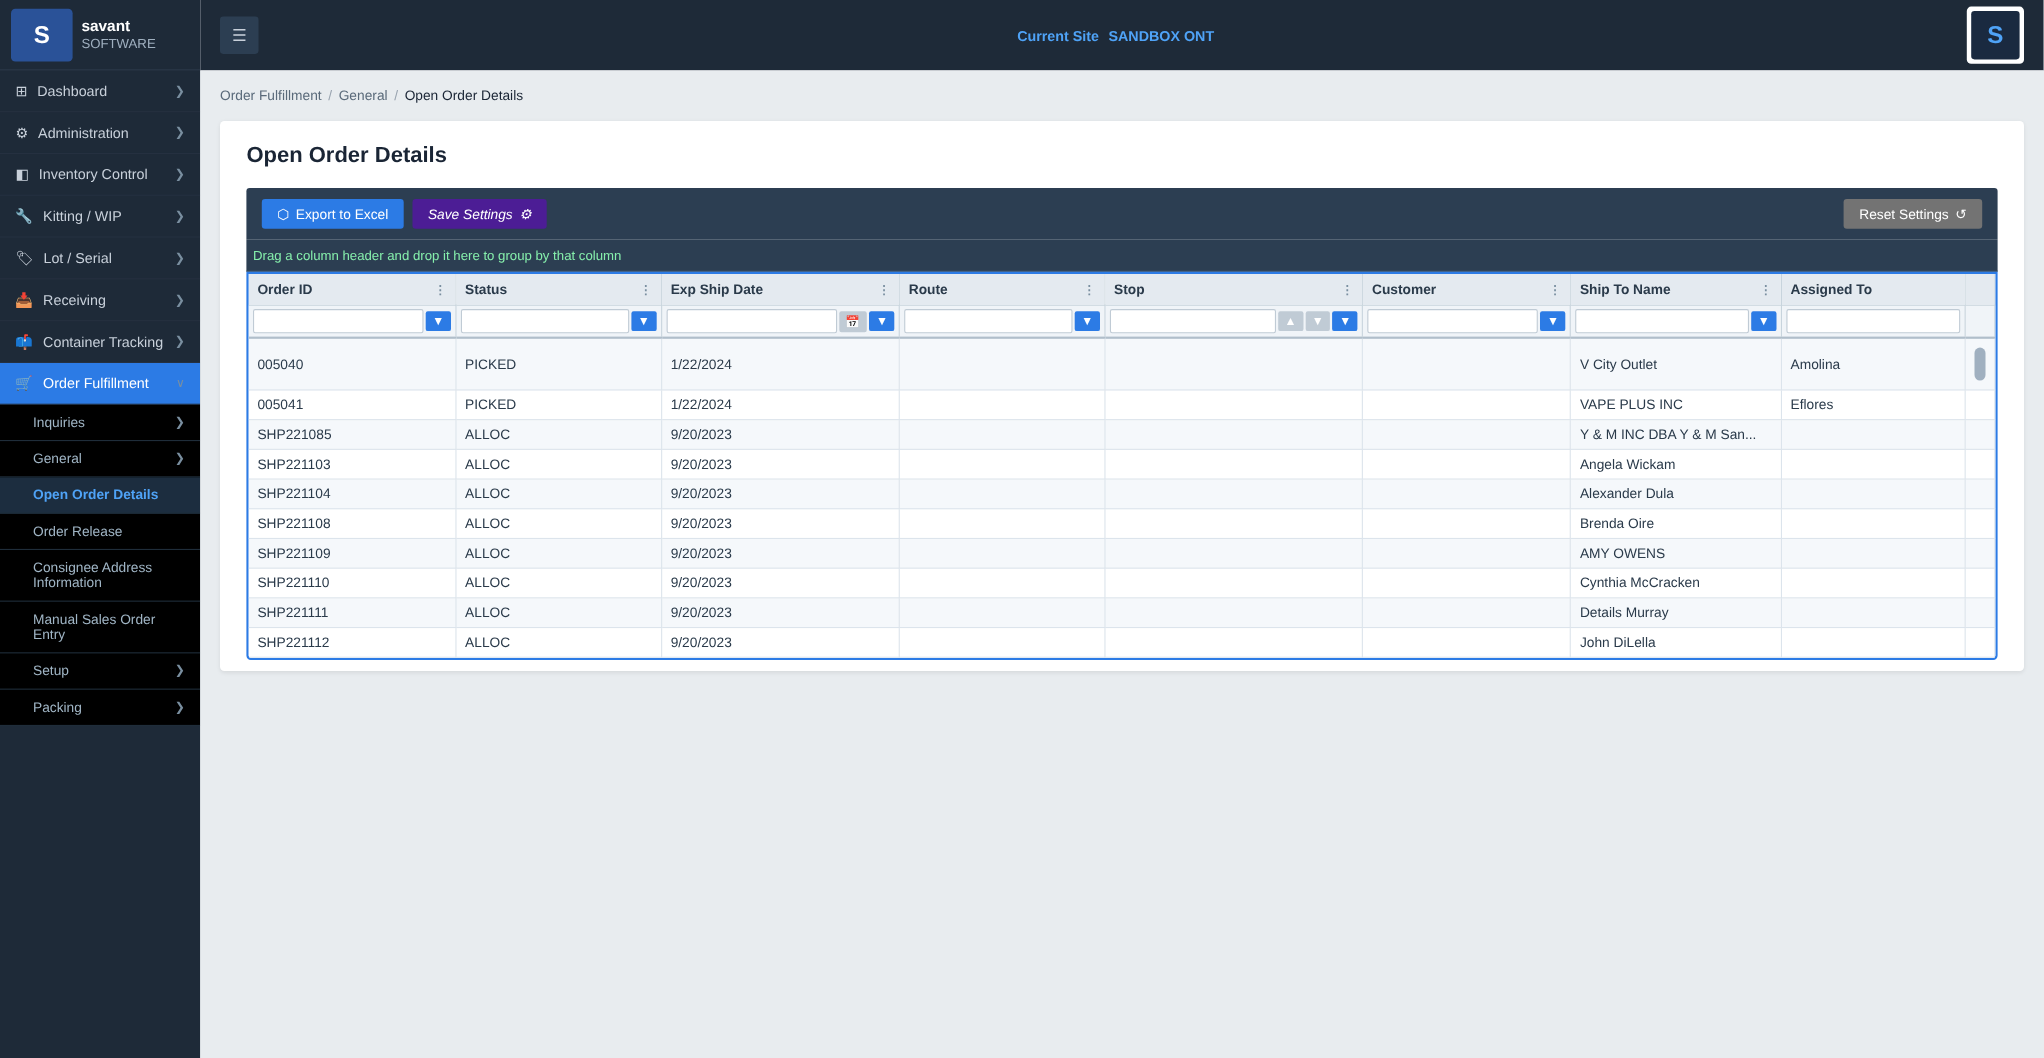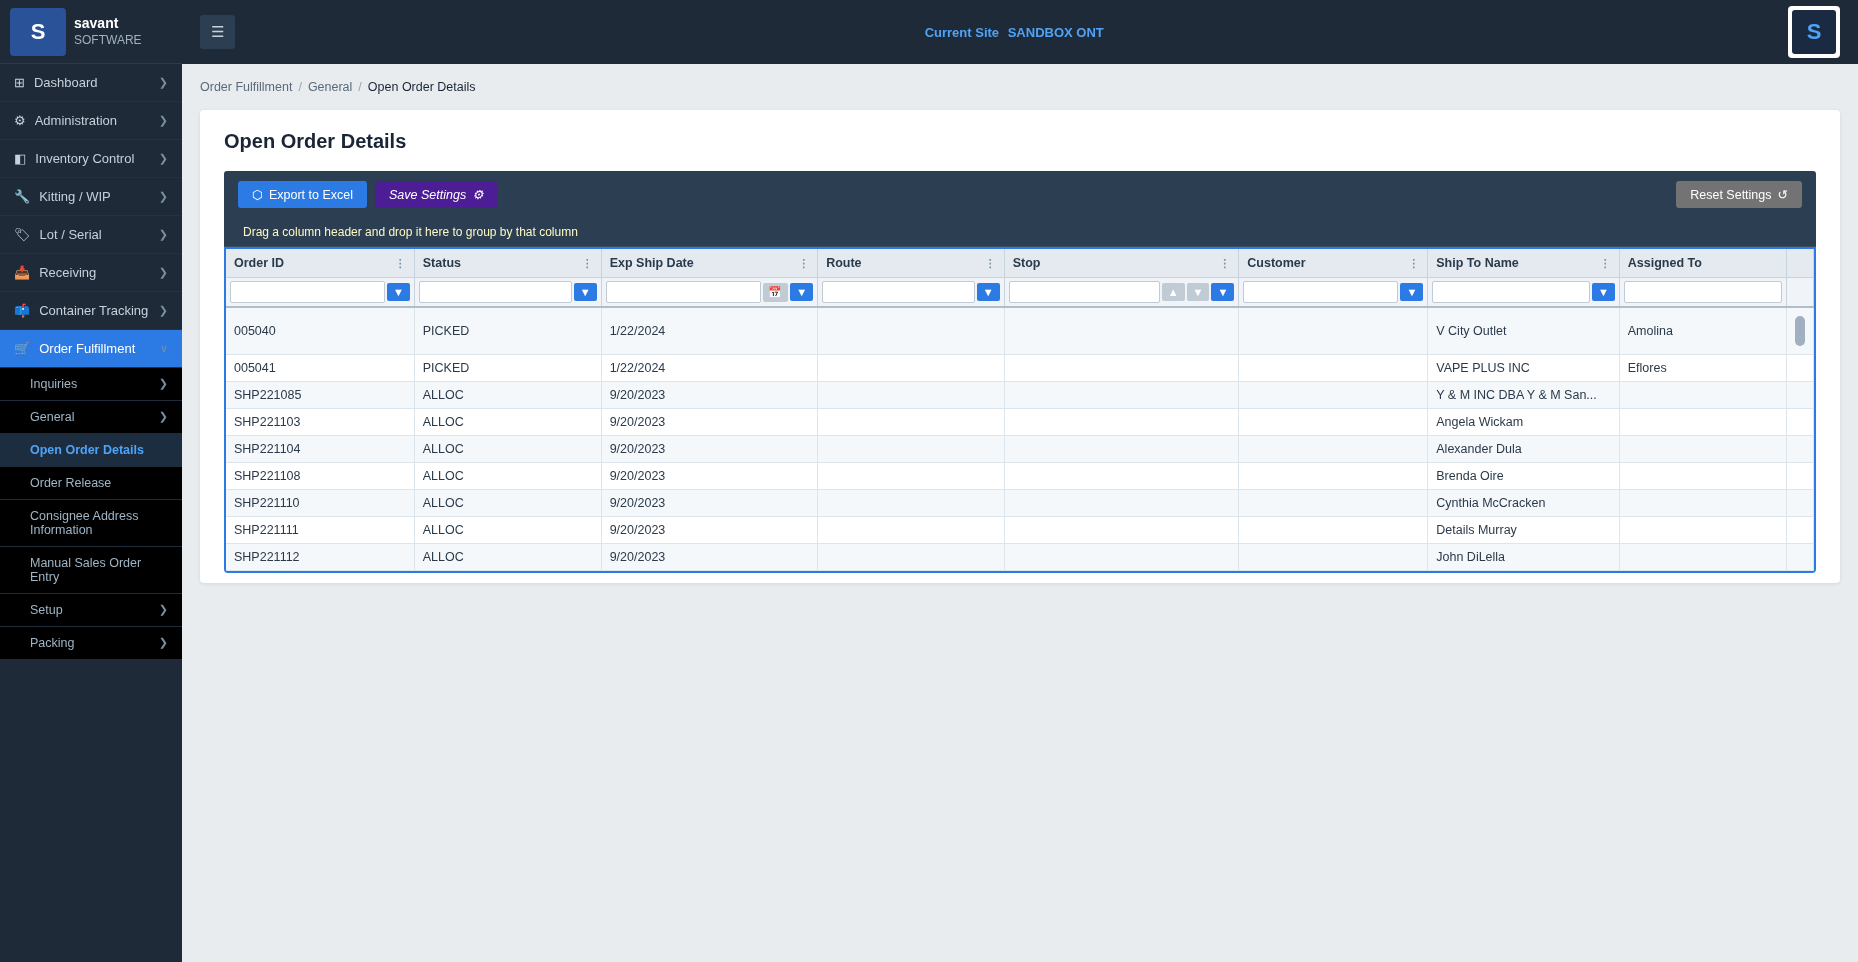--- a/index.html
+++ b/index.html
@@ -149,22 +149,22 @@
       cursor: pointer;
       display: flex; align-items: center; gap: 6px;
       font-weight: 500;
     }
     .btn-export { background: #2c7be5; color: #fff; }
     .btn-save { background: #4c1d95; color: #fff; font-style: italic; }
     .btn-reset { background: #737373; color: #fff; }
 
     .drag-hint {
       background: #2c3e52;
-      color: #fef9c3;
-      padding: 7px 19px;
+      color: #86efac;
+      padding: 7px 6px;
       font-size: 12px;
       border-bottom: 1px solid #3a4f63;
     }
 
     
     .grid-wrap {
       border: 2px solid #2c7be5;
       border-radius: 0 0 4px 4px;
       overflow: hidden;
     }
@@ -573,20 +573,31 @@
                   <td>ALLOC</td>
                   <td>9/20/2023</td>
                   <td></td>
                   <td></td>
                   <td></td>
                   <td>Brenda Oire</td>
                   <td></td>
                   <td class="scroll-col"></td>
                 </tr>
                 <tr class="grid-data-row">
+                  <td>SHP221109</td>
+                  <td>ALLOC</td>
+                  <td>9/20/2023</td>
+                  <td></td>
+                  <td></td>
+                  <td></td>
+                  <td>AMY OWENS</td>
+                  <td></td>
+                  <td class="scroll-col"></td>
+                </tr>
+                <tr class="grid-data-row">
                   <td>SHP221110</td>
                   <td>ALLOC</td>
                   <td>9/20/2023</td>
                   <td></td>
                   <td></td>
                   <td></td>
                   <td>Cynthia McCracken</td>
                   <td></td>
                   <td class="scroll-col"></td>
                 </tr>

